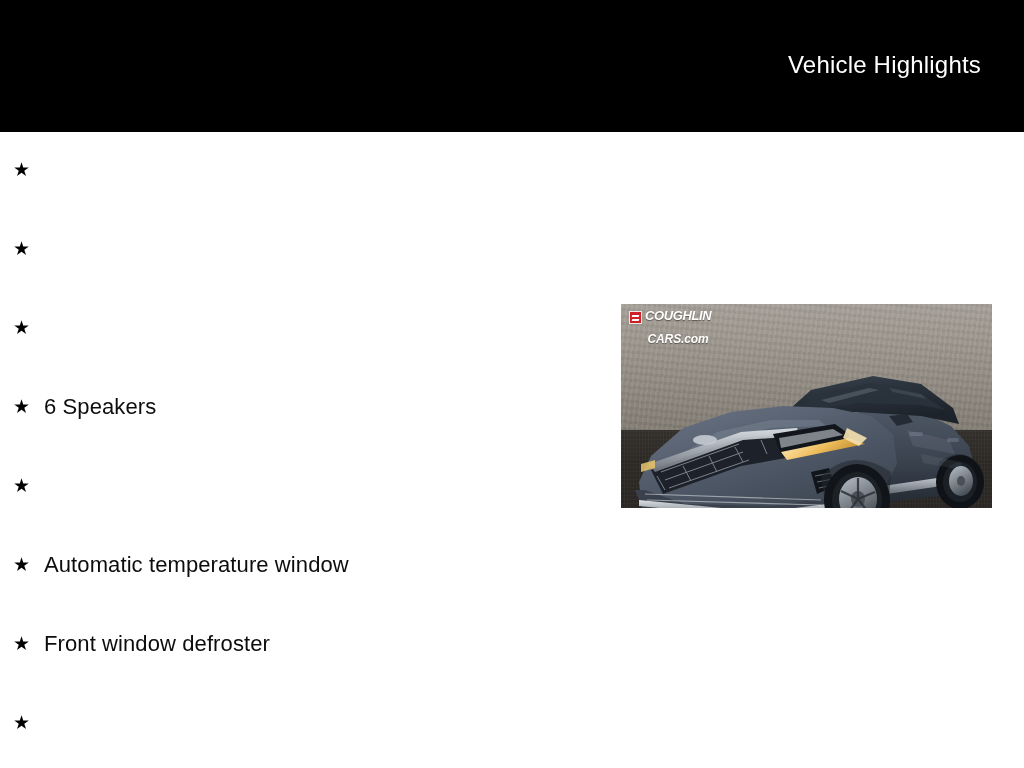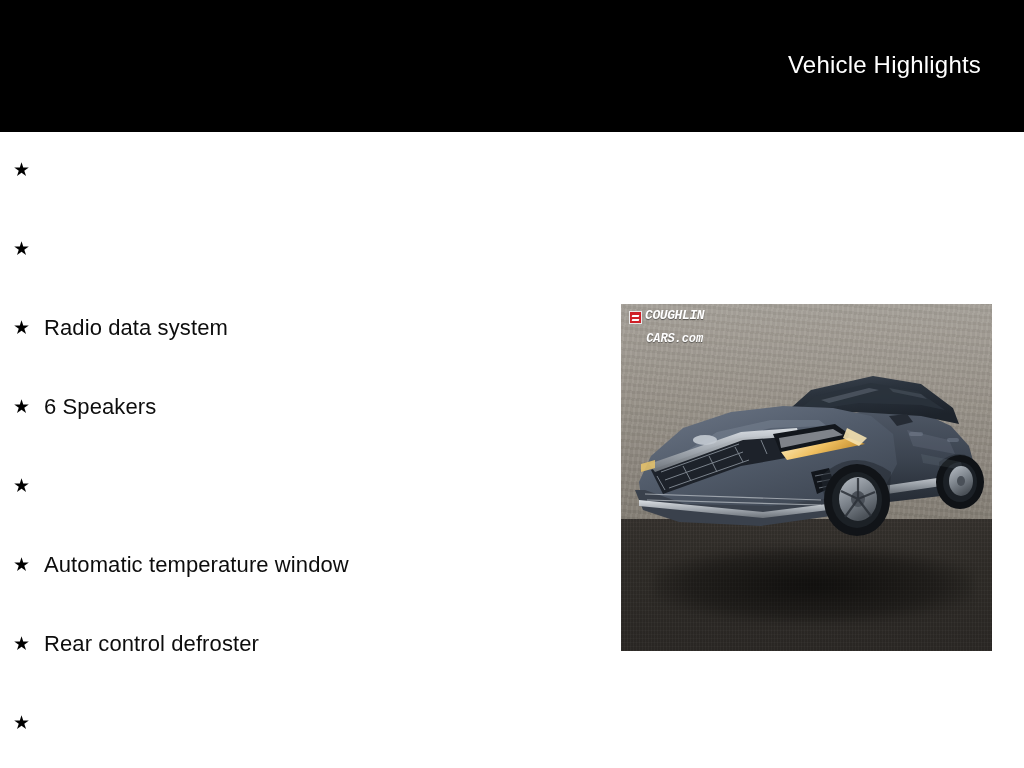--- a/index.html
+++ b/index.html
@@ -73,24 +73,23 @@
     white-space: nowrap;
     letter-spacing: 0.1px;
   }
 
   
   .vehicle-photo {
     position: absolute;
     left: 621px;
     top: 304px;
     width: 371px;
-    height: 347px;
+    height: 204px;
     overflow: hidden;
     background: #8d8880;
-    font-family: Liberation Mono, monospace;
   }
   .photo-wall {
     position: absolute;
     left: 0; top: 0;
     width: 100%;
     height: 62%;
     background:
       linear-gradient(180deg, #a6a199 0%, #9c968d 35%, #8e887f 72%, #837d74 100%);
   }
   .photo-wall::after {
@@ -207,40 +206,39 @@
   <li class="highlight-item">
     <span class="bullet-star">★</span>
   </li>
 
   <li class="highlight-item">
     <span class="bullet-star">★</span>
   </li>
 
   <li class="highlight-item">
     <span class="bullet-star">★</span>
-    <span class="highlight-text">Radio data system</span>
   </li>
 
   <li class="highlight-item">
     <span class="bullet-star">★</span>
     <span class="highlight-text">6 Speakers</span>
   </li>
 
   <li class="highlight-item">
     <span class="bullet-star">★</span>
   </li>
 
   <li class="highlight-item">
     <span class="bullet-star">★</span>
     <span class="highlight-text">Automatic temperature window</span>
   </li>
 
   <li class="highlight-item">
     <span class="bullet-star">★</span>
-    <span class="highlight-text">Rear control defroster</span>
+    <span class="highlight-text">Front window defroster</span>
   </li>
 
   <li class="highlight-item">
     <span class="bullet-star">★</span>
   </li>
 
 </ul>
 
 <div class="vehicle-photo">
 

